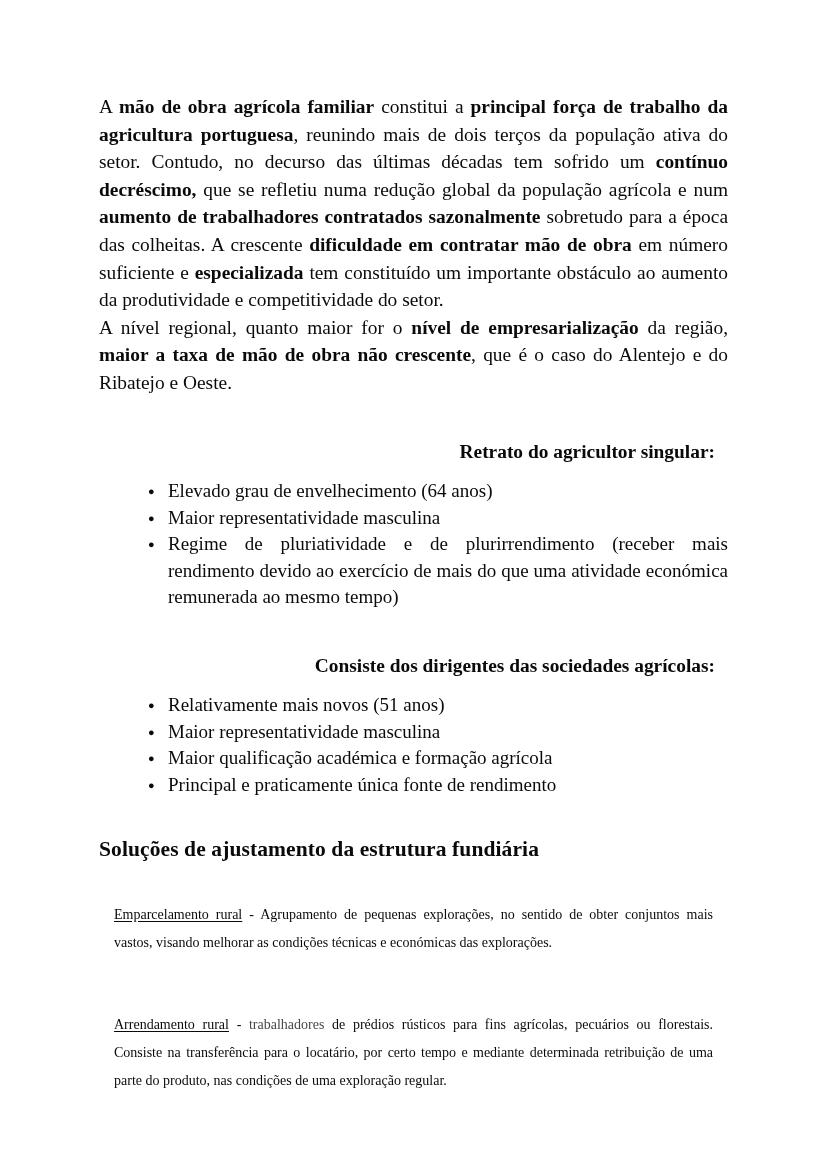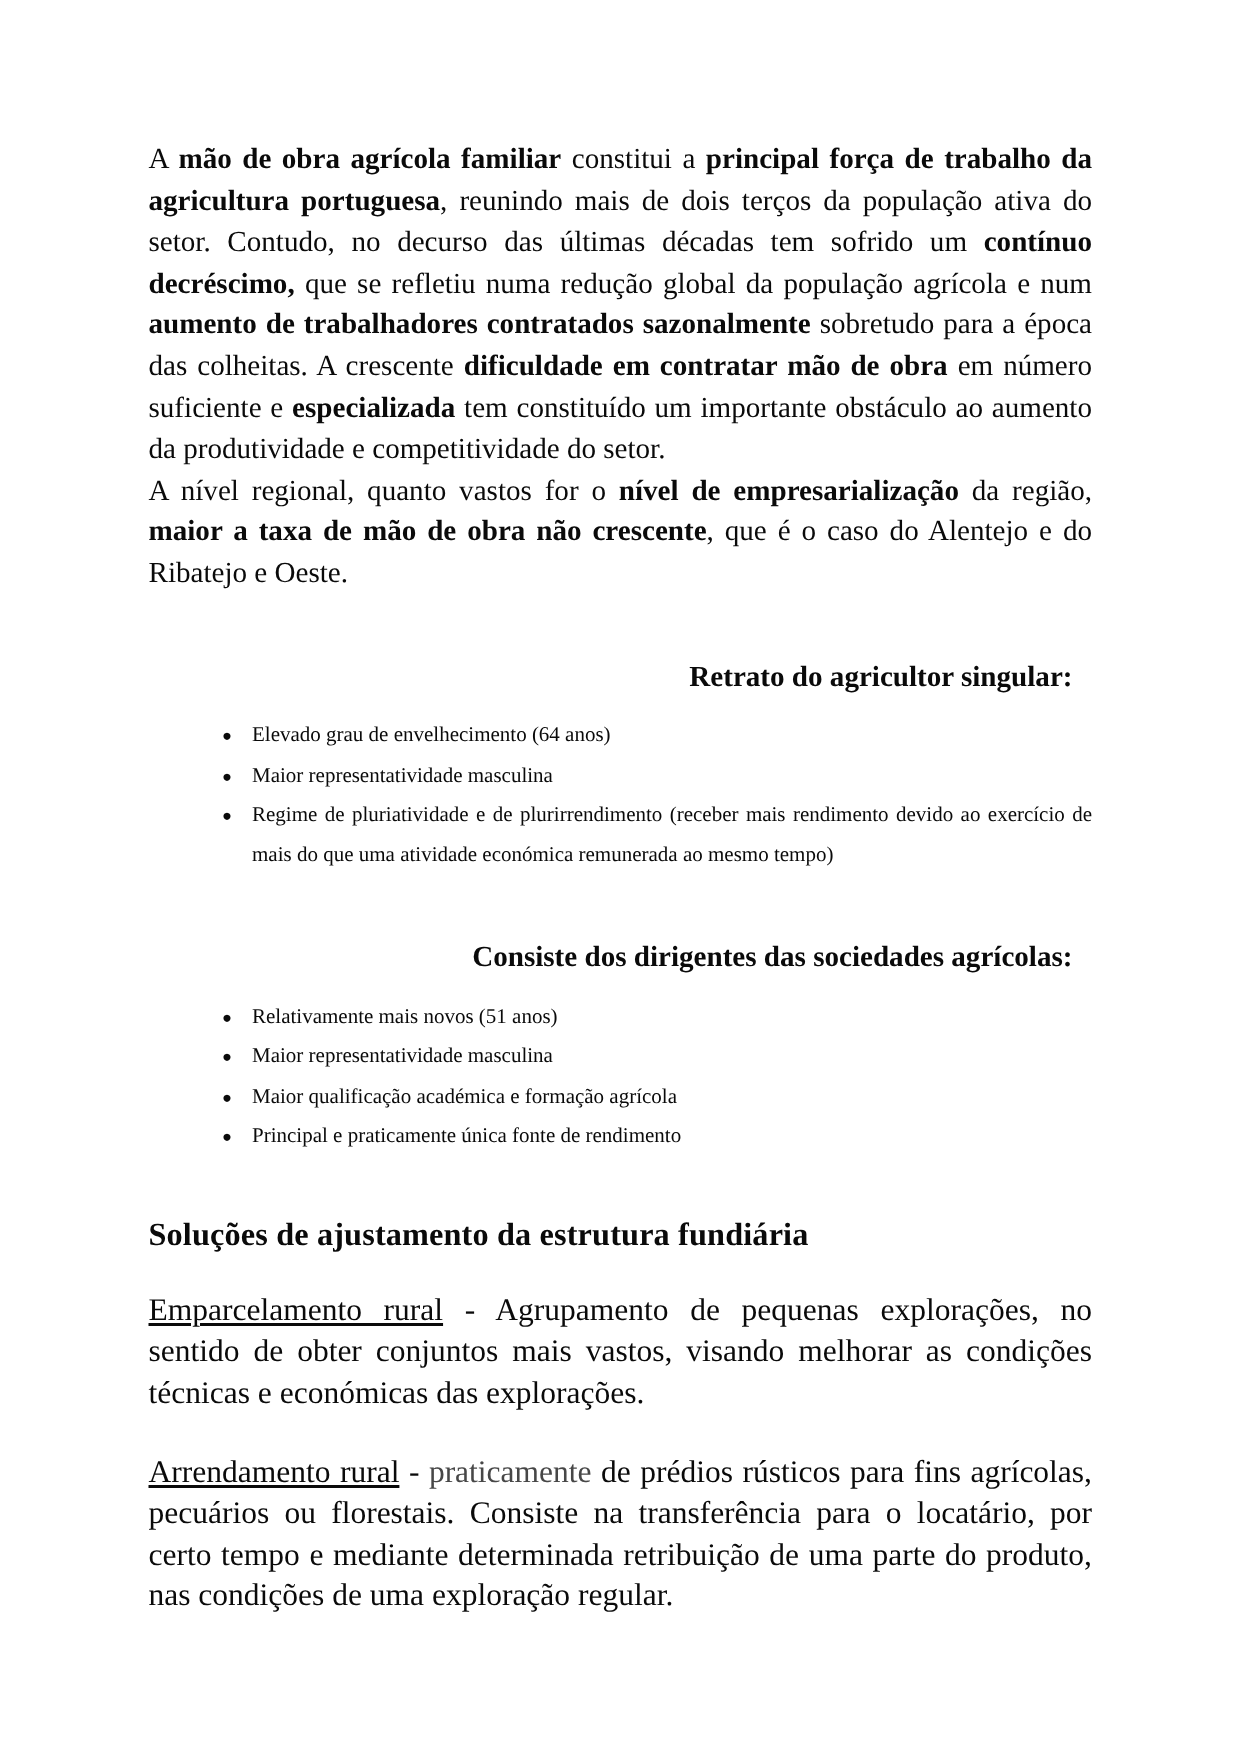--- a/index.html
+++ b/index.html
@@ -66,21 +66,21 @@
 
   ul.bullets {
     margin: 0;
     padding: 0;
     list-style: none;
   }
   ul.bullets > li {
     position: relative;
     margin: 0 0 0 49px;
     padding-left: 20px;
-    font-size: 14px;
+    font-size: 19px;
     line-height: 26.5px;
     text-align: justify;
     text-justify: inter-word;
   }
   ul.bullets > li::before {
     content: "\25CF";
     position: absolute;
     left: 0;
     top: 0;
     font-size: 11px;
@@ -88,36 +88,36 @@
     color: #0a0a0a;
   }
   ul.bullets > li.wrap {
     text-align: justify;
   }
   ul.bullets > li.wrap:last-child {
     margin-bottom: 0;
   }
 
   .defn {
-    margin: 0;
-    font-size: 21px;
+    margin: 15px;
+    font-size: 14px;
     line-height: 27.6px;
     text-align: justify;
     text-justify: inter-word;
   }
 </style>
 </head>
 <body>
 
 <div class="page">
   <div class="doc-body">
 
     <p class="para"><span>A </span><span class="b">mão de obra agrícola familiar</span><span> constitui a </span><span class="b">principal força de trabalho da agricultura portuguesa</span><span>, reunindo mais de dois terços da população ativa do setor. Contudo, no decurso das últimas décadas tem sofrido um </span><span class="b">contínuo decréscimo,</span><span> que se refletiu numa redução global da população agrícola e num </span><span class="b">aumento de trabalhadores contratados sazonalmente</span><span> sobretudo para a época das colheitas. A crescente </span><span class="b">dificuldade em contratar mão de obra</span><span> em número suficiente e </span><span class="b">especializada</span><span> tem constituído um importante obstáculo ao aumento da produtividade e competitividade do setor.</span></p>
 
-    <p class="para"><span>A nível regional, quanto vastos for o </span><span class="b">nível de empresarialização</span><span> da região, </span><span class="b">maior a taxa de mão de obra não crescente</span><span>, que é o caso do Alentejo e do Ribatejo e Oeste.</span></p>
+    <p class="para"><span>A nível regional, quanto maior for o </span><span class="b">nível de empresarialização</span><span> da região, </span><span class="b">maior a taxa de mão de obra não crescente</span><span>, que é o caso do Alentejo e do Ribatejo e Oeste.</span></p>
 
     <div class="section-gap"></div>
 
     <h2 class="section-heading">Retrato do agricultor singular:</h2>
     <ul class="bullets">
       <li>Elevado grau de envelhecimento (64 anos)</li>
       <li>Maior representatividade masculina</li>
       <li class="wrap">Regime de pluriatividade e de plurirrendimento (receber mais rendimento devido ao exercício de mais do que  uma atividade económica remunerada ao mesmo tempo)</li>
     </ul>
 
@@ -134,16 +134,16 @@
     <div style="height:36px"></div>
 
     <h1 class="center-heading">Soluções de ajustamento da estrutura fundiária</h1>
 
     <div style="height:22px"></div>
 
     <p class="defn"><span class="u">Emparcelamento rural</span><span> - </span><span>Agrupamento de pequenas explorações, no sentido de obter conjuntos mais vastos, visando melhorar as condições técnicas e económicas das explorações.</span></p>
 
     <div style="height:25px"></div>
 
-    <p class="defn"><span class="u">Arrendamento rural</span><span> -  </span><span class="dim">praticamente</span><span> de prédios rústicos para fins agrícolas, pecuários ou florestais. Consiste na transferência para o locatário, por certo tempo e mediante determinada retribuição de uma parte do produto, nas condições de uma exploração regular.</span></p>
+    <p class="defn"><span class="u">Arrendamento rural</span><span> -  </span><span class="dim">trabalhadores</span><span> de prédios rústicos para fins agrícolas, pecuários ou florestais. Consiste na transferência para o locatário, por certo tempo e mediante determinada retribuição de uma parte do produto, nas condições de uma exploração regular.</span></p>
 
   </div>
 </div>
 
 </body></html>

